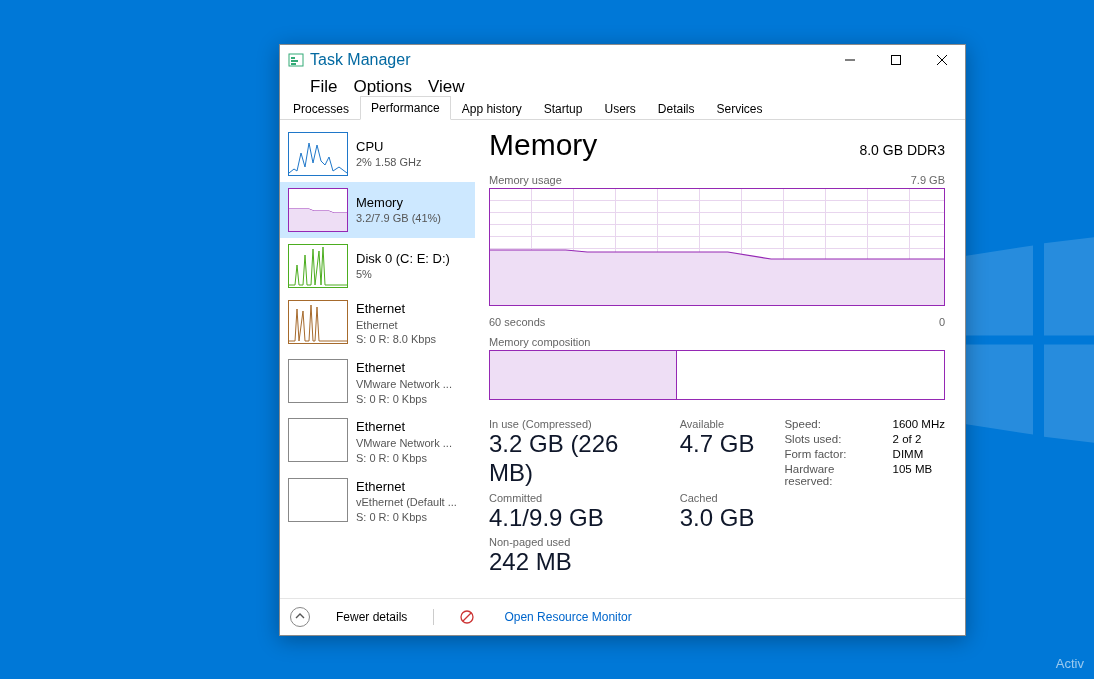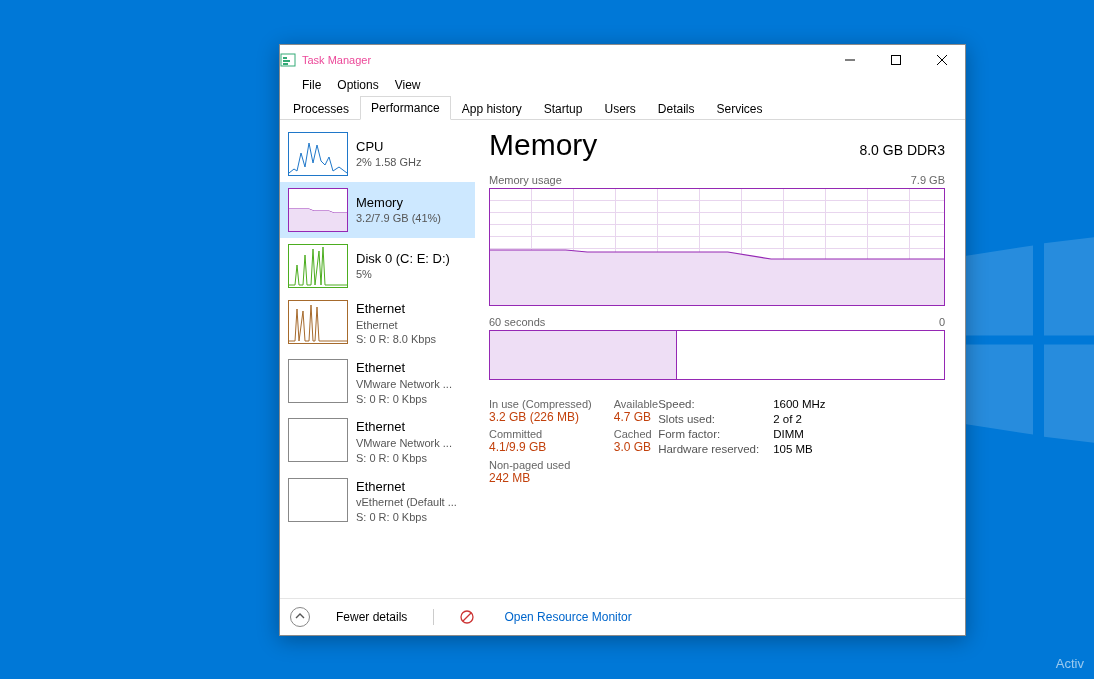--- a/index.html
+++ b/index.html
@@ -1,25 +1,25 @@
 <!DOCTYPE html>
 <html><head>
 <meta charset="utf-8">
 <style>
   html,body{margin:0;padding:0;font-family:"Segoe UI",Arial,sans-serif;background:#0078d7;overflow:hidden;width:1094px;height:679px;position:relative}
   .desktop-logo{position:absolute;right:-60px;top:50%;transform:translateY(-50%);width:220px;height:220px;opacity:.3}
   .desktop-logo svg{width:100%;height:100%}
   .activate{position:absolute;right:10px;bottom:8px;color:rgba(255,255,255,.6);font-size:13px}
   .window{position:absolute;left:279px;top:44px;width:685px;height:590px;background:#fff;border:1px solid #8a8a8a;box-shadow:0 4px 20px rgba(0,0,0,.3);display:flex;flex-direction:column}
-  .titlebar{height:30px;display:flex;align-items:center;padding-left:0;font-size:11px;color:#ec4899}
+  .titlebar{height:30px;display:flex;align-items:center;padding-left:8px;font-size:16px;color:#0369a1}
   .titlebar-icon{width:16px;height:16px;margin-right:6px;display:flex;align-items:center;justify-content:center}
   .titlebar-spacer{flex:1}
   .win-btn{width:46px;height:30px;display:flex;align-items:center;justify-content:center;cursor:pointer}
   .win-btn svg{width:10px;height:10px}
-  .menubar{height:20px;display:flex;align-items:center;padding:0 14px;font-size:12px;color:#000}
+  .menubar{height:20px;display:flex;padding:0 22px;font-size:17px;color:#000}
   .menu-item{padding:2px 8px;cursor:default}
   .tabbar{height:24px;display:flex;align-items:flex-end;padding-left:2px;border-bottom:1px solid #d9d9d9;background:#fff;font-size:12px}
   .tab{padding:4px 10px;color:#000;cursor:default;border:1px solid transparent;border-bottom:none;position:relative;top:1px}
   .tab.active{border-color:#d9d9d9;background:#fff;border-top:1px solid #d9d9d9;border-bottom:1px solid #fff}
   .body{flex:1;display:flex;min-height:0}
   .sidebar{width:195px;border-right:0;padding:6px 0;overflow-y:auto}
   .sbi{display:flex;padding:6px 8px;cursor:default}
   .sbi.selected{background:#cde8ff}
   .sbi-thumb{width:58px;height:42px;border:1px solid #888;background:#fff;margin-right:8px;position:relative;flex-shrink:0}
   .sbi-thumb.cpu{border-color:#1f77c9}
@@ -39,25 +39,25 @@
     repeating-linear-gradient(to right,transparent 0,transparent 41px,#e8d5ee 41px,#e8d5ee 42px),
     repeating-linear-gradient(to bottom,transparent 0,transparent 11px,#e8d5ee 11px,#e8d5ee 12px),
     #fff}
   .mem-chart svg{position:absolute;inset:0;width:100%;height:100%}
   .axis-row{display:flex;justify-content:space-between;font-size:11px;color:#666;margin-top:10px}
   .comp-label{font-size:11px;color:#666;margin-top:8px}
   .comp-bar{height:48px;border:1px solid #9528b4;margin-top:2px;display:flex}
   .comp-seg{height:100%;border-right:1px solid #9528b4}
   .comp-seg.inuse{background:#eedef5;width:41%}
   .comp-seg.avail{background:#fff;flex:1;border-right:none}
-  .stats{display:flex;margin-top:18px;}
+  .stats{display:flex;margin-top:18px;gap:30px}
   .stats-left{display:grid;grid-template-columns:auto auto;column-gap:22px;row-gap:4px}
   .stat-block{display:flex;flex-direction:column}
   .stat-label{font-size:11px;color:#666}
-  .stat-value{font-size:12px;color:#c2410c;line-height:1.2}
+  .stat-value{font-size:24px;color:#0f172a;line-height:1.2}
   .stats-right{display:grid;grid-template-columns:auto auto;column-gap:14px;row-gap:3px;font-size:11.5px;color:#555;align-content:start}
   .stats-right .k{color:#555}
   .stats-right .v{color:#000}
   .bottombar{height:36px;border-top:1px solid #e5e5e5;display:flex;align-items:center;padding:0 10px;font-size:12px;gap:26px}
   .circ-btn{width:18px;height:18px;border:1px solid #888;border-radius:50%;display:flex;align-items:center;justify-content:center}
   .link{color:#0066cc;cursor:pointer}
   .divider{width:1px;height:16px;background:#ccc}
   .rm-icon{width:14px;height:14px;display:inline-flex;align-items:center;justify-content:center;margin-right:4px}
   
   .sbi-thumb svg{position:absolute;inset:0;width:100%;height:100%}
@@ -220,20 +220,21 @@
         <svg viewBox="0 0 420 116" preserveAspectRatio="none">
           <polygon points="0,61 70,61 90,63 220,63 260,70 420,70 420,116 0,116" fill="#eedef5"></polygon>
           <polyline points="0,61 70,61 90,63 220,63 260,70 420,70" fill="none" stroke="#9528b4" stroke-width="1.2"></polyline>
         </svg>
       </div>
       <div class="axis-row">
         <span>60 seconds</span>
         <span>0</span>
       </div>
 
+      <div class="comp-label">Memory composition</div>
       <div class="comp-bar">
         <div class="comp-seg inuse"></div>
         <div class="comp-seg avail"></div>
       </div>
 
       <div class="stats">
         <div class="stats-left">
           <div class="stat-block">
             <span class="stat-label">In use (Compressed)</span>
             <span class="stat-value">3.2 GB (226 MB)</span>

